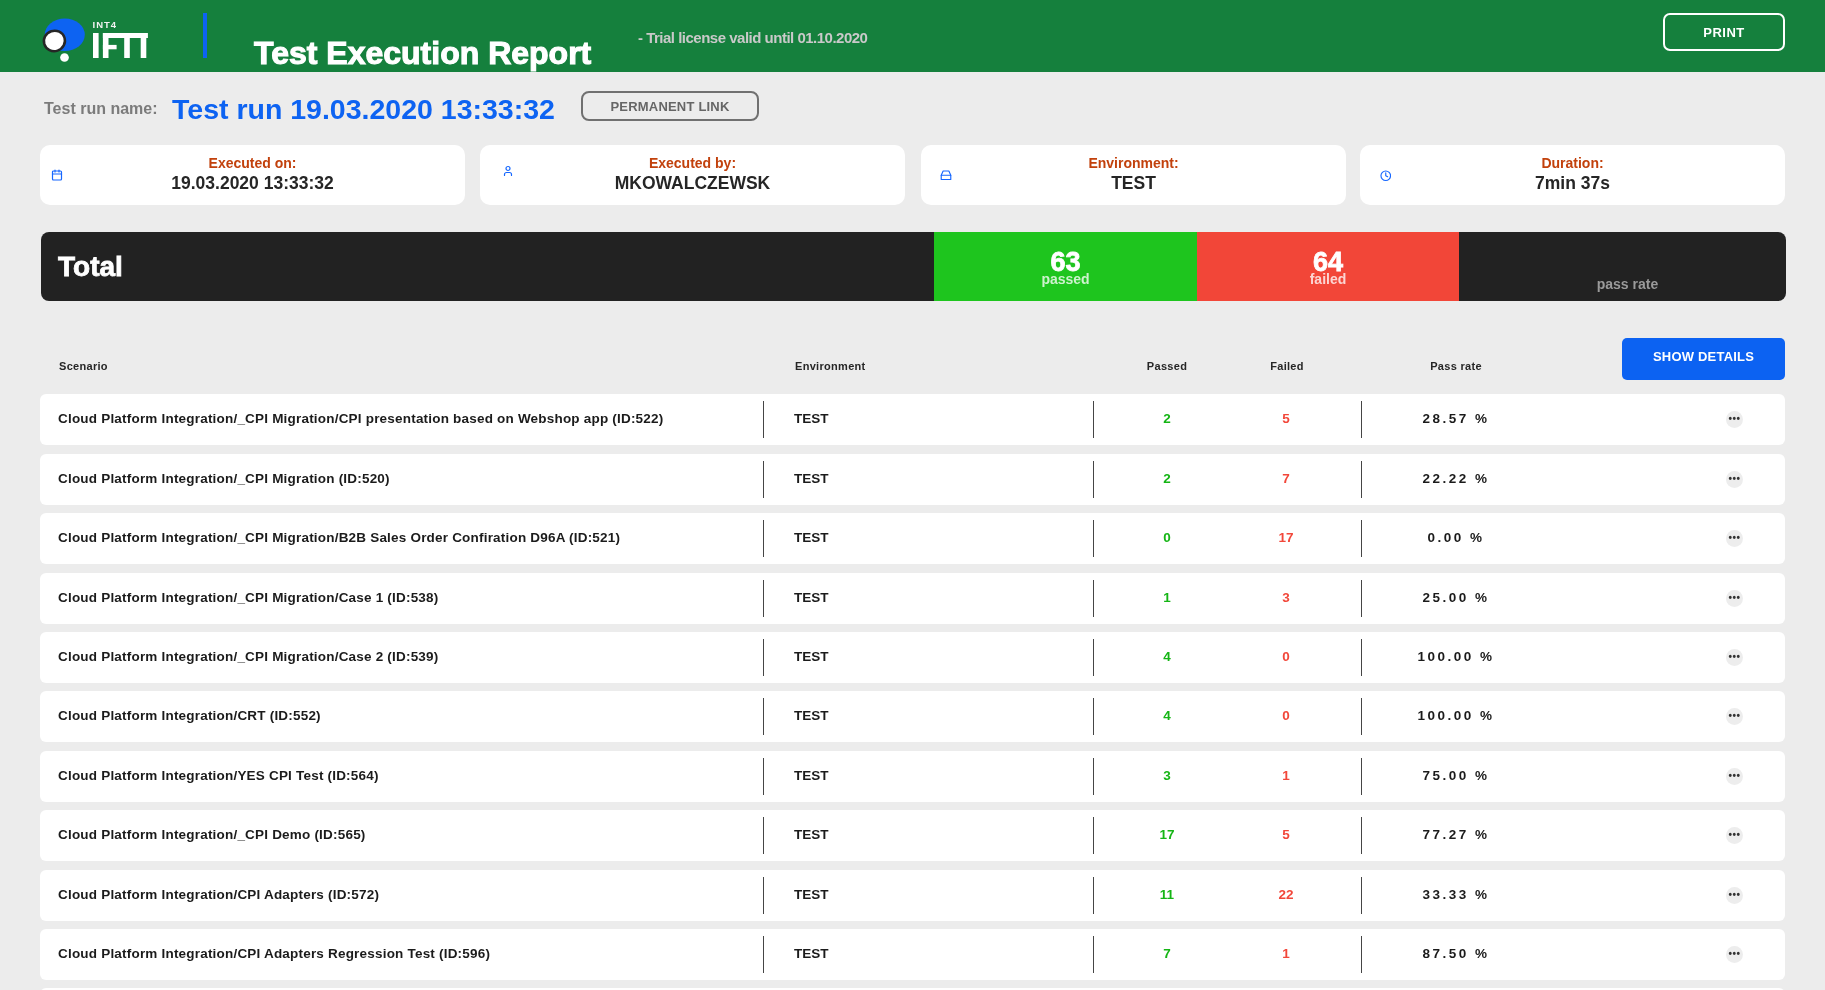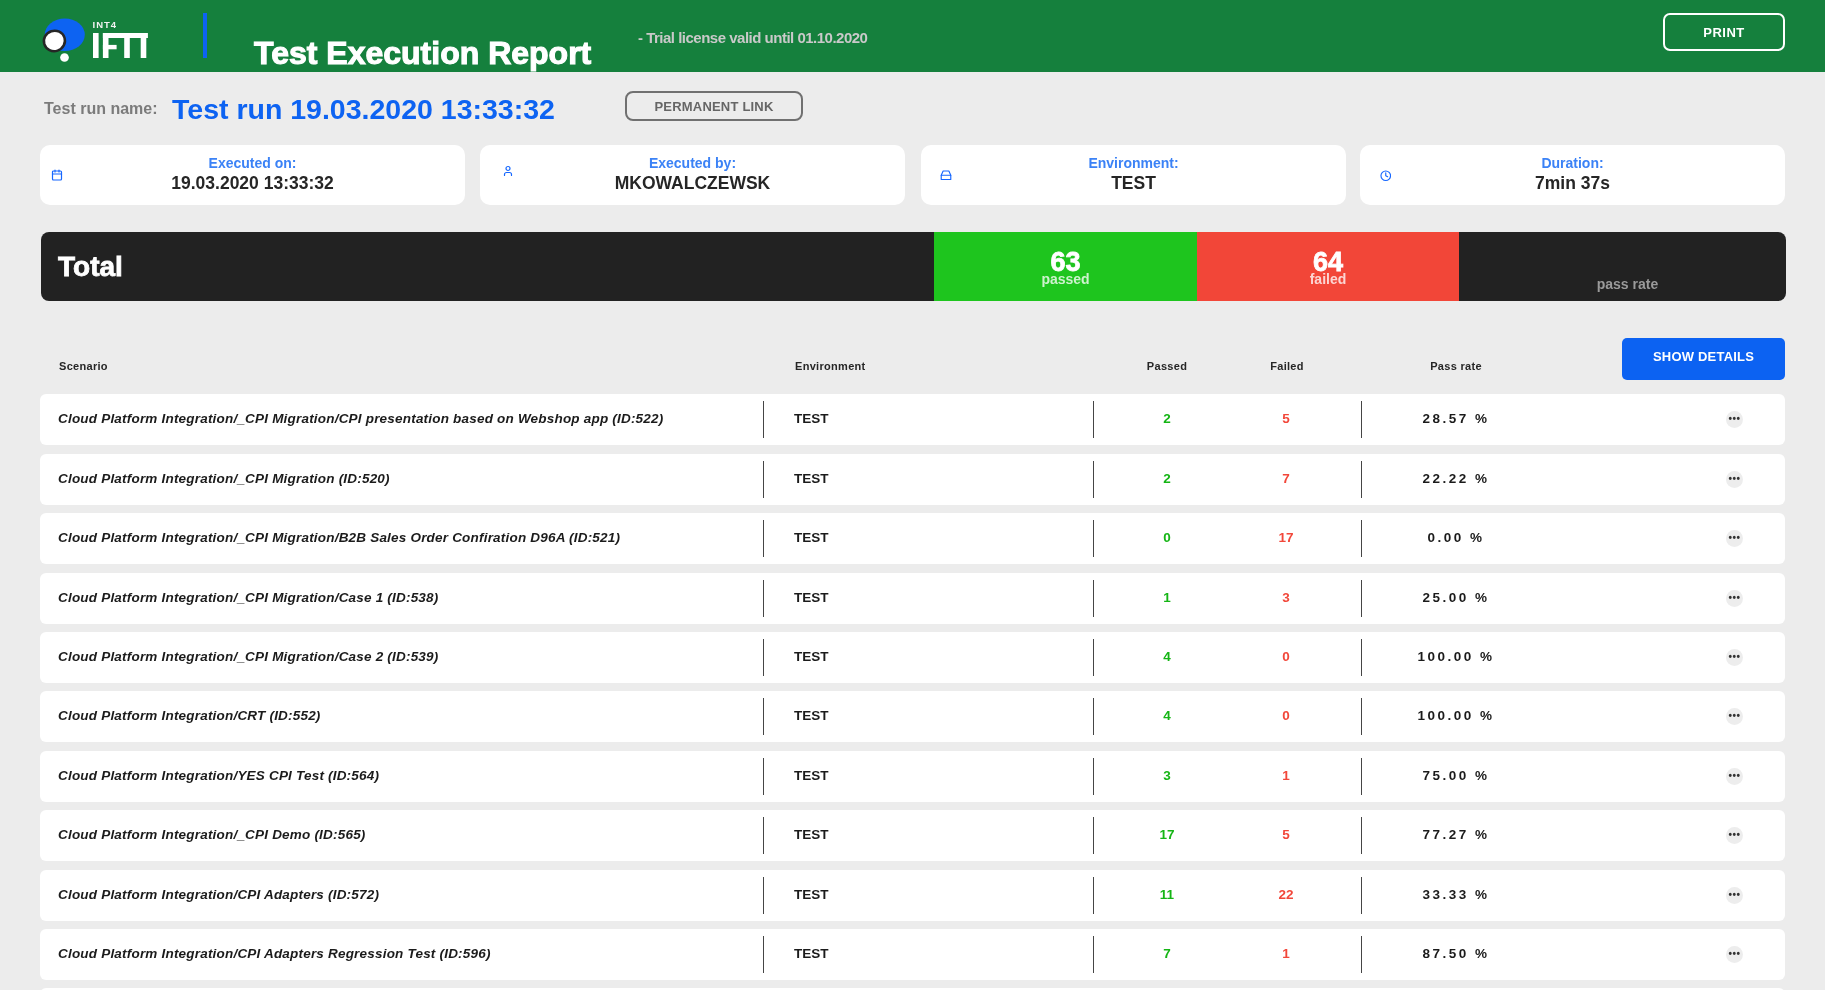--- a/index.html
+++ b/index.html
@@ -13,25 +13,25 @@
   #license { position:absolute; left:638px; top:29px; font-size:15px; font-weight:bold; color:#c9c9c9; letter-spacing:-0.5px; }
   #printbtn { position:absolute; left:1663px; top:13px; width:122px; height:38px; border:2px solid #fff;
     border-radius:7px; color:#fff; font-size:13px; font-weight:bold; letter-spacing:0.5px;
     display:flex; align-items:center; justify-content:center; }
 
   
   #runlabel { position:absolute; left:44px; top:100px; font-size:16px; font-weight:bold; color:#7b7b7b; }
   #runname { position:absolute; left:172px; top:95px; font-size:28.5px; font-weight:bold; color:#0d63f2; line-height:28.5px; }
   #permlink { position:absolute; left:581px; top:91px; width:178px; height:30px; border:2.5px solid #707070;
     border-radius:8px; color:#666; font-size:13px; font-weight:bold; letter-spacing:0.2px;
-    display:flex; align-items:center; justify-content:center; background:transparent;margin-left:44px; }
+    display:flex; align-items:center; justify-content:center; background:transparent; }
 
   
   .card { position:absolute; top:145px; height:60px; width:425px; background:#fff; border-radius:10px; }
-  .card .lbl { position:absolute; top:11px; left:0; width:100%; text-align:center; font-size:14px; font-weight:bold; color:#3b82f6; line-height:14px; }
+  .card .lbl { position:absolute; top:11px; left:0; width:100%; text-align:center; font-size:14px; font-weight:bold; color:#c2410c; line-height:14px; }
   .card .val { position:absolute; top:29.5px; left:0; width:100%; text-align:center; font-size:17.5px; font-weight:bold; color:#262626; line-height:17.5px; }
   .card svg { position:absolute; }
 
   
   #totalbar { position:absolute; left:41px; top:232px; width:1745px; height:69px; background:#222;
     border-radius:8px; overflow:hidden; }
   #totallbl { position:absolute; left:17px; font-size:28px; font-weight:bold; color:#fff; line-height:28px; -webkit-text-stroke:0.8px #fff; }
   .seg { position:absolute; top:0; height:69px; color:#fff; }
   .seg .big { position:absolute; left:0; width:100%; text-align:center; font-size:27px; font-weight:bold; line-height:27px; top:17px; -webkit-text-stroke:0.8px #fff; }
   .seg .sml { position:absolute; left:0; width:100%; text-align:center; font-size:14px; font-weight:bold; line-height:14px; top:39.5px; color:rgba(255,255,255,0.78); }
@@ -42,21 +42,21 @@
   #seg-rate .sml { top:44.5px; color:#9a9a9a; left:5px; }
 
   
   .th { position:absolute; font-size:11px; font-weight:bold; color:#262626; top:359px; line-height:15px; letter-spacing:0.3px; }
   #showdet { position:absolute; left:1622px; top:338px; width:163px; height:42px; background:#0c62f2;
     border-radius:5px; color:#fff; font-size:13px; font-weight:bold; letter-spacing:0.2px;
     display:flex; align-items:center; justify-content:center; padding-bottom:5px; }
 
   .row { position:absolute; left:40px; width:1745px; height:51px; background:#fff; border-radius:6px; }
   .row div { line-height:13.5px; }
-  .row .scn { position:absolute; left:18px; top:18px; font-size:13.5px; font-weight:bold; color:#1b1b1b; letter-spacing:0.2px;font-style:italic; }
+  .row .scn { position:absolute; left:18px; top:18px; font-size:13.5px; font-weight:bold; color:#1b1b1b; letter-spacing:0.2px; }
   .row .env { position:absolute; left:754px; top:18px; font-size:13.5px; font-weight:bold; color:#1b1b1b; }
   .row .pass { position:absolute; left:1077px; width:100px; text-align:center; top:18px; font-size:13.5px; font-weight:bold; color:#15b515; }
   .row .fail { position:absolute; left:1196px; width:100px; text-align:center; top:18px; font-size:13.5px; font-weight:bold; color:#f2473a; }
   .row .rate { position:absolute; left:1336px; width:160px; text-align:center; top:18px; font-size:13.5px; font-weight:bold; color:#1b1b1b; letter-spacing:2.5px; }
   .row .sep { position:absolute; top:7px; height:37px; width:1px; background:#454545; }
   .s1 { left:723px; } .s2 { left:1053px; } .s3 { left:1321px; }
   .row .dots { position:absolute; left:1686px; top:17px; width:17px; height:17px; border-radius:50%;
     background:#ededed; color:#333; font-size:10px; font-weight:bold; line-height:16px; text-align:center; letter-spacing:0.5px; }
 </style>
 </head>

